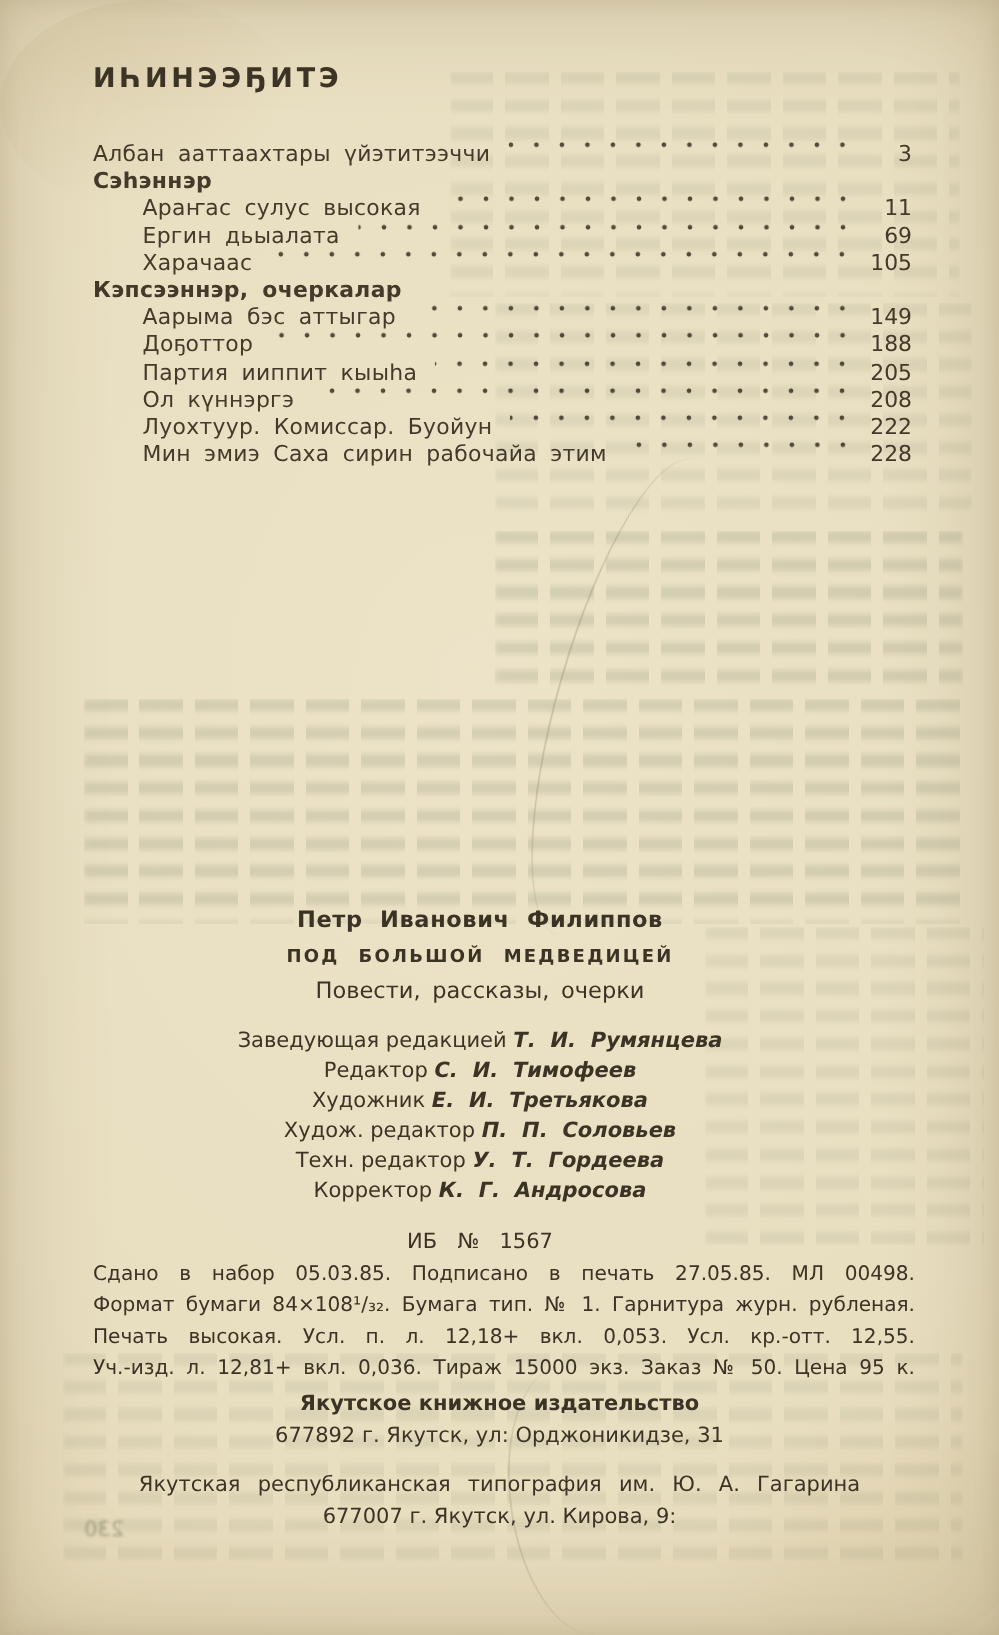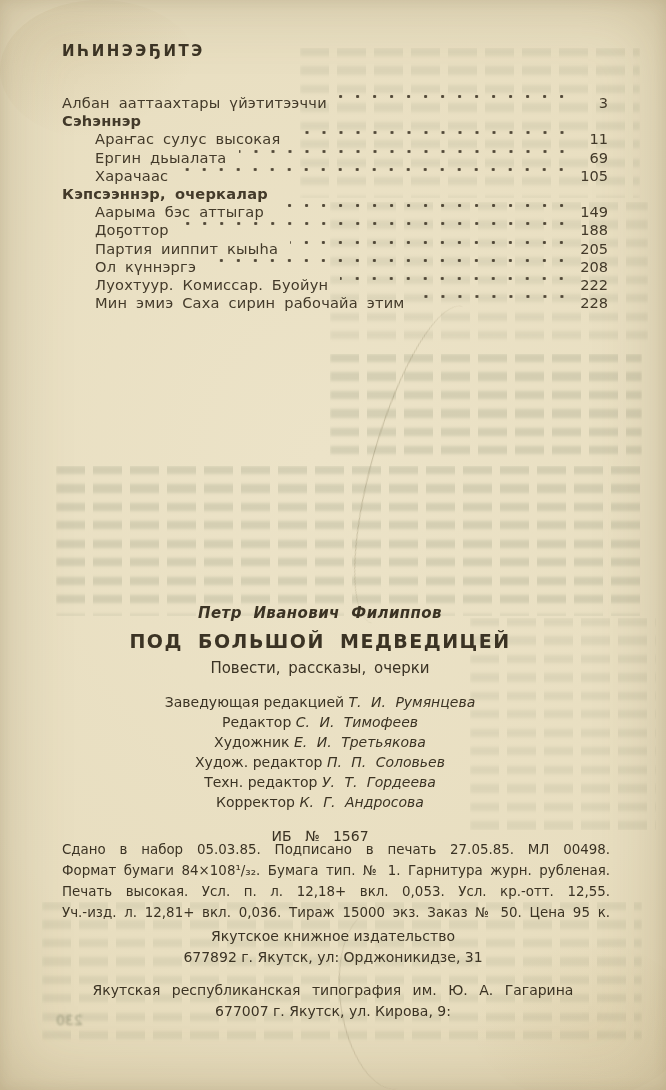--- a/index.html
+++ b/index.html
@@ -29,45 +29,45 @@
   }
   .crease{position:absolute;pointer-events:none;border-radius:50%;}
   .crease.c1{left:372px;top:300px;width:90px;height:330px;border-left:1px solid rgba(100,88,55,.28);transform:rotate(16deg);filter:blur(.4px);}
   .crease.c2{left:340px;top:910px;width:90px;height:180px;border-left:1px solid rgba(100,88,55,.22);transform:rotate(-8deg);filter:blur(.5px);}
   .stain{position:absolute;pointer-events:none;border-radius:50%;}
   .stain.s1{left:0;top:0;width:200px;height:140px;background:radial-gradient(ellipse at 30% 30%, rgba(150,120,60,.10), rgba(150,120,60,0) 70%);}
   .stain.s2{left:470px;top:940px;width:220px;height:160px;background:radial-gradient(ellipse at 60% 60%, rgba(150,120,60,.08), rgba(150,120,60,0) 70%);}
   
   .toc-heading{
     position:absolute;left:62px;top:42px;margin:0;
-    font-size:15px;font-weight:bold;letter-spacing:2.5px;color:#3c3425;
+    font-size:18px;font-weight:bold;letter-spacing:2.5px;color:#3c3425;
   }
   .toc{position:absolute;left:62px;top:94px;width:546px;font-size:14.6px;color:#433a2a;}
   .toc-row{display:flex;align-items:flex-start;height:18.2px;}
   .toc-row .lbl{white-space:nowrap;letter-spacing:.2px;word-spacing:4px;}
   .toc-row.indent .lbl{padding-left:33px;}
   .toc-row.bold .lbl{font-weight:bold;}
   .leader{
     flex:1 1 auto;margin:0 4px 3px 12px;height:5px;
     background-image:radial-gradient(circle, rgba(66,57,42,.9) 1.3px, rgba(66,57,42,0) 1.8px);
     background-size:17px 5px;background-repeat:repeat-x;background-position:right bottom;
   }
   .pg{min-width:34px;text-align:right;}
   
   .colophon{position:absolute;left:55px;top:604px;width:530px;text-align:center;color:#3b3324;}
-  .author{font-weight:bold;font-size:15px;word-spacing:6px;letter-spacing:.4px;font-style:italic;}
-  .title{font-size:19px;margin-top:8px;letter-spacing:1.5px;word-spacing:7px;font-weight:bold;}
+  .author{font-weight:bold;font-size:15px;word-spacing:6px;letter-spacing:.4px;}
+  .title{font-size:12px;margin-top:8px;letter-spacing:1.5px;word-spacing:7px;font-weight:bold;}
   .subtitle{font-size:15px;margin-top:7px;word-spacing:3px;}
   .staff{margin-top:15px;font-size:14px;line-height:20px;}
-  .staff .name{font-style:italic;word-spacing:5px;}
+  .staff .name{font-style:italic;word-spacing:5px;font-weight:bold;}
   .ib{margin-top:16px;font-size:14px;word-spacing:9px;}
   .printinfo{position:absolute;left:62px;top:839px;width:548px;font-size:13.4px;line-height:21px;color:#3b3324;}
   .printinfo .line{text-align:justify;text-align-last:justify;}
   .imprint{position:absolute;left:55px;top:926px;width:556px;text-align:center;font-size:14px;color:#3b3324;line-height:21px;}
-  .imprint .publisher{font-weight:normal;}
+  .imprint .publisher{font-weight:bold;}
   .imprint .group2{margin-top:12px;}
   .imprint .printing-house{word-spacing:7px;text-align:center;}
 </style>
 </head>
 <body>
 
 <div class="page">
 
   <div class="ghost light" style="left:300px;top:48px;width:340px;height:150px;"></div>
   <div class="ghost light" style="left:330px;top:202px;width:318px;height:148px;"></div>

